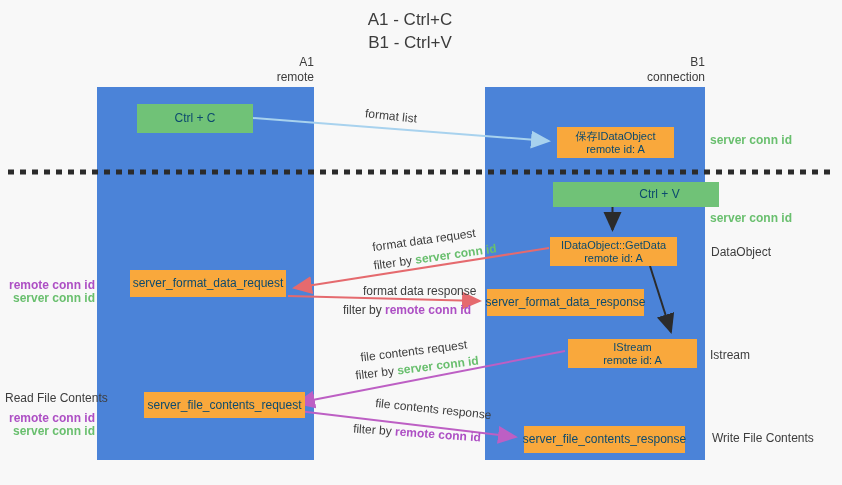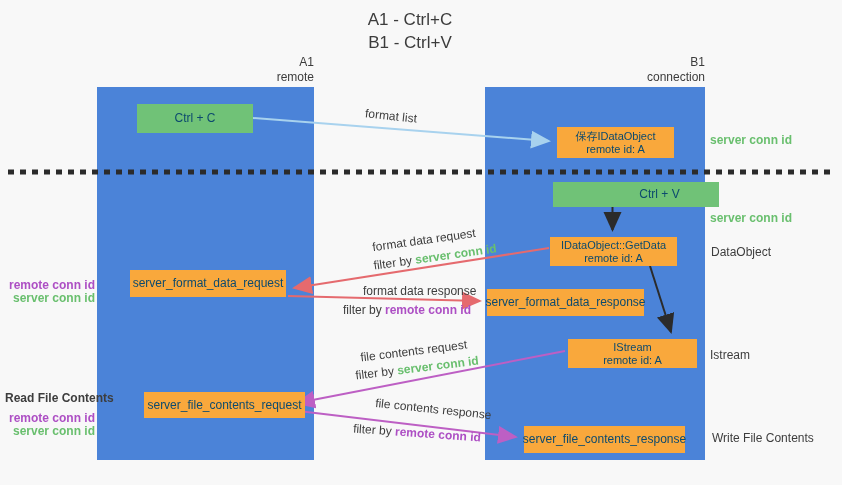--- a/index.html
+++ b/index.html
@@ -58,21 +58,21 @@
   .l-fcreq{left:360px;top:344px;transform:rotate(-7deg);}
   .l-fbserver2{left:355px;top:361px;transform:rotate(-7deg);}
   .l-fcresp{left:375px;top:402px;transform:rotate(6deg);}
   .l-fbremote2{left:353px;top:426px;transform:rotate(4deg);}
 
   .l-servertop{left:710px;top:133px;}
   .l-servermid{left:710px;top:211px;}
   .l-dataobject{left:711px;top:245px;}
   .l-istream{left:710px;top:348px;}
   .l-writefile{left:712px;top:431px;}
-  .l-readfile{left:5px;top:391px;font-weight:bold;}
+  .l-readfile{left:5px;top:391px;}
   .left-pair{left:3px;width:92px;text-align:right;line-height:13px;}
   .left-pair1{top:279px;}
   .left-pair2{top:412px;}
 
   svg{z-index:2;}
 </style>
 </head>
 <body>
 
 <div class="abs title">

